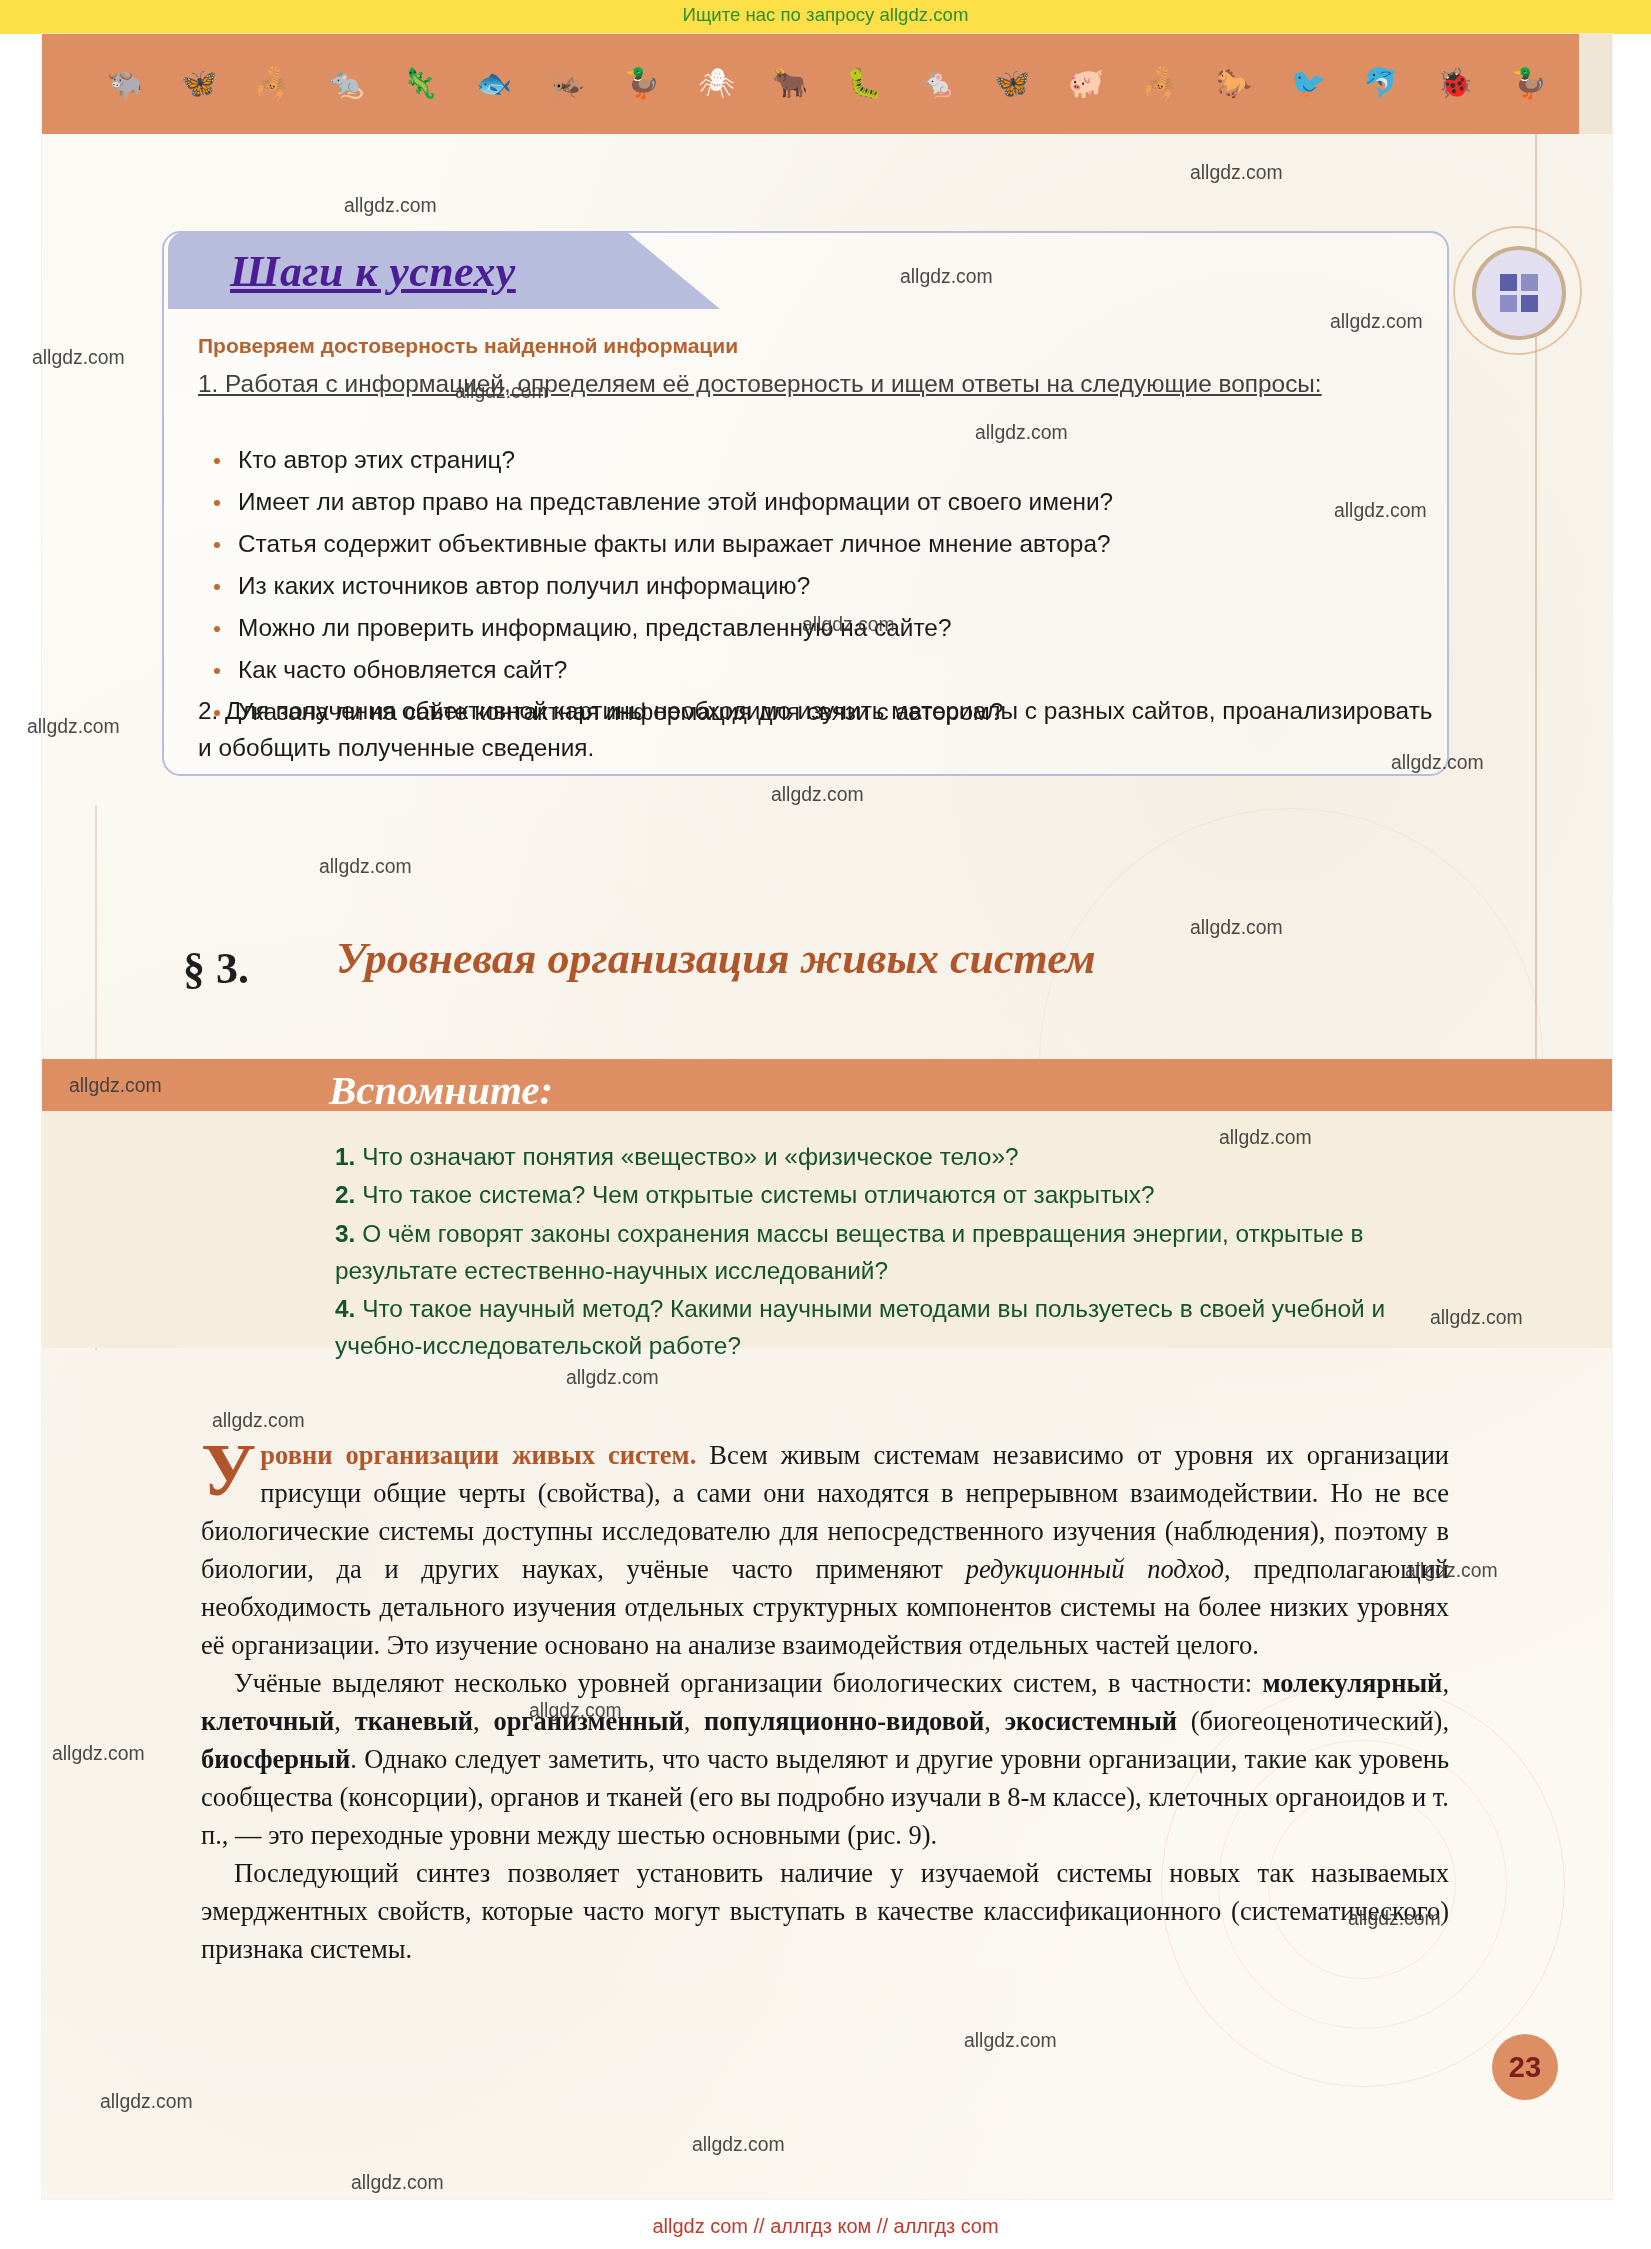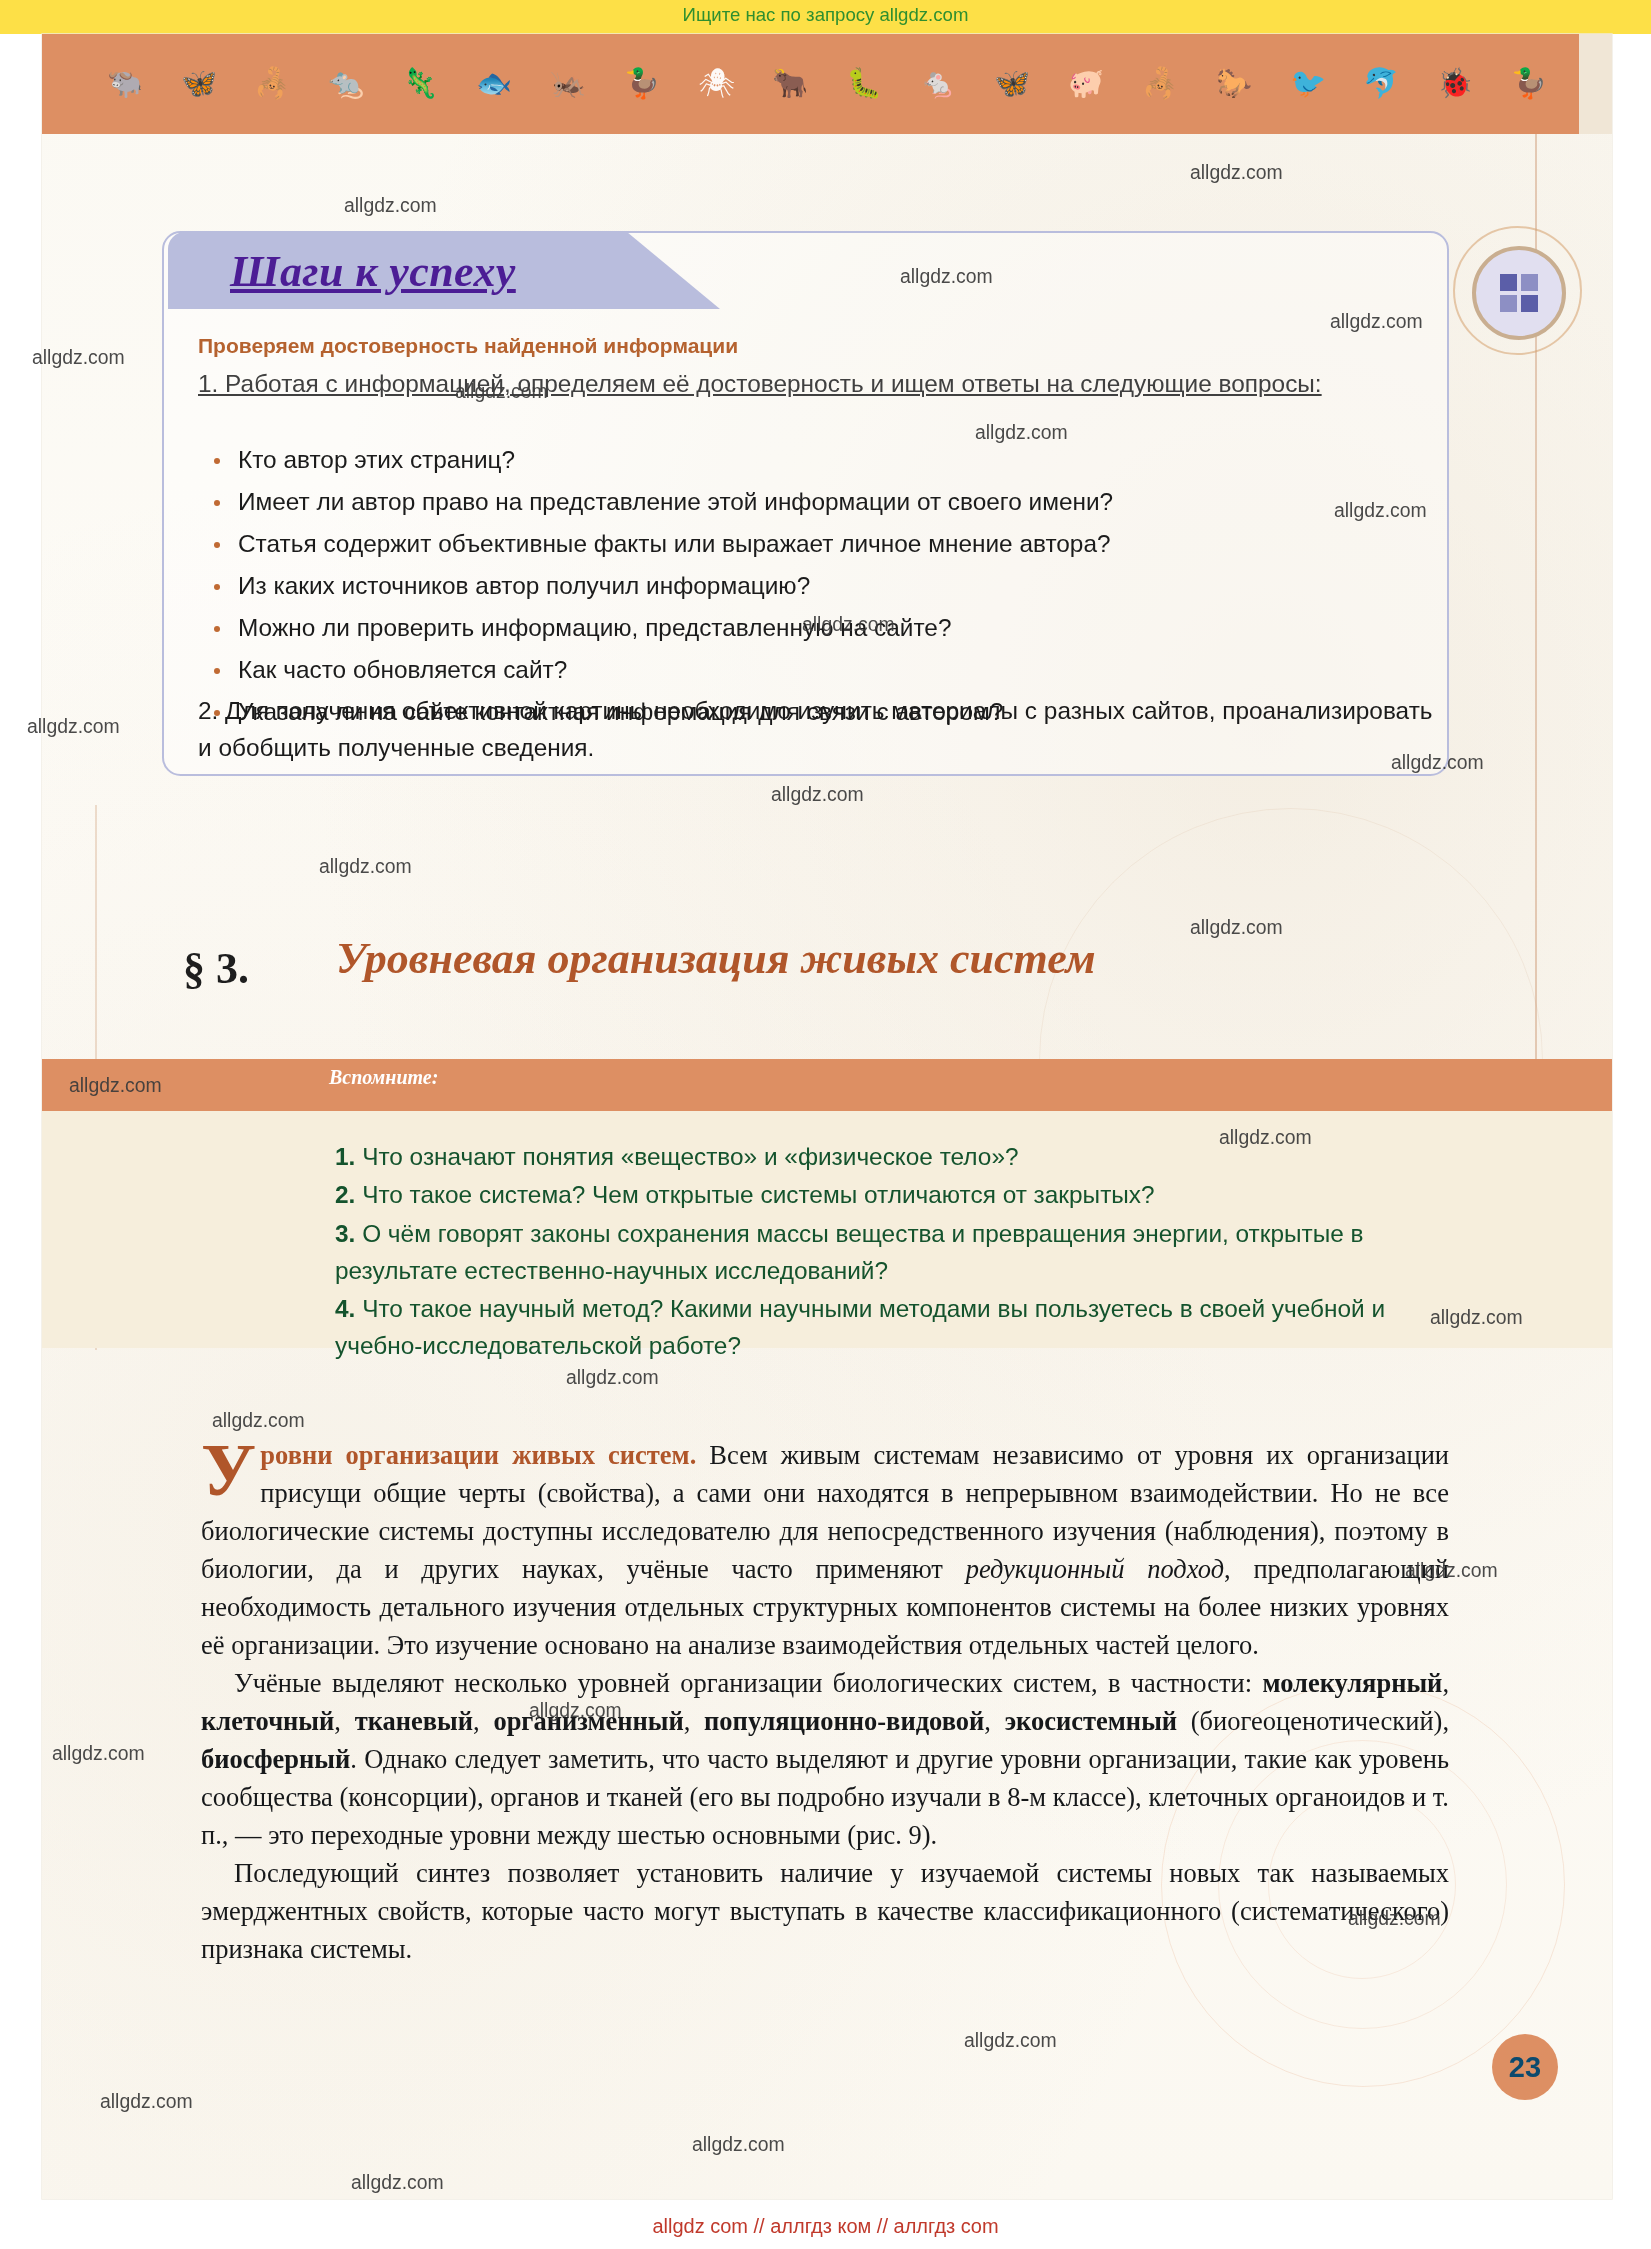--- a/index.html
+++ b/index.html
@@ -245,21 +245,21 @@
     width: 1570px;
     height: 52px;
     background: #dd8f63;
   }
   .recall-band .label {
     position: absolute;
     left: 287px; top: 7.2px;
     font-family: "Liberation Serif", serif;
     font-style: italic;
     font-weight: bold;
-    font-size: 20px;
+    font-size: 41px;
     color: #ffffff;
   }
   .recall-body {
     position: absolute;
     left: 0; top: 1077px;
     width: 1570px;
     height: 237px;
     background: #f6eedc;
   }
   .recall-list {
@@ -303,21 +303,21 @@
   .body-col i { font-style: italic; }
   .body-col b { font-weight: bold; margin-top: 44px; }
 
   
   .page-num {
     position: absolute;
     left: 1450px; top: 2000px;
     width: 66px; height: 66px;
     border-radius: 50%;
     background: #dd8f63;
-    color: #0c4a6e;
+    color: #7f1d1d;
     font-family: "Liberation Sans", sans-serif;
     font-size: 29px;
     font-weight: bold;
     display: flex; align-items: center; justify-content: center;
   }
 
   
   .bottom-bar {
     position: absolute;
     left: 0; top: 2208px;

